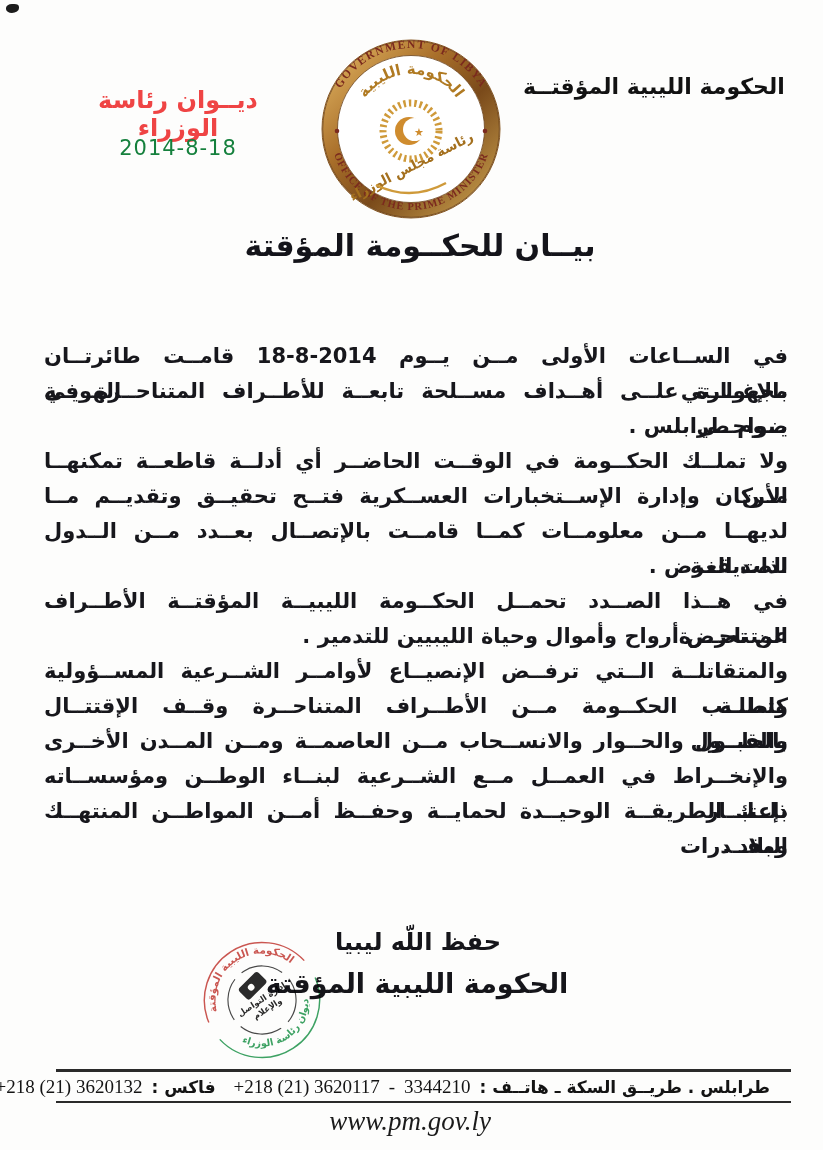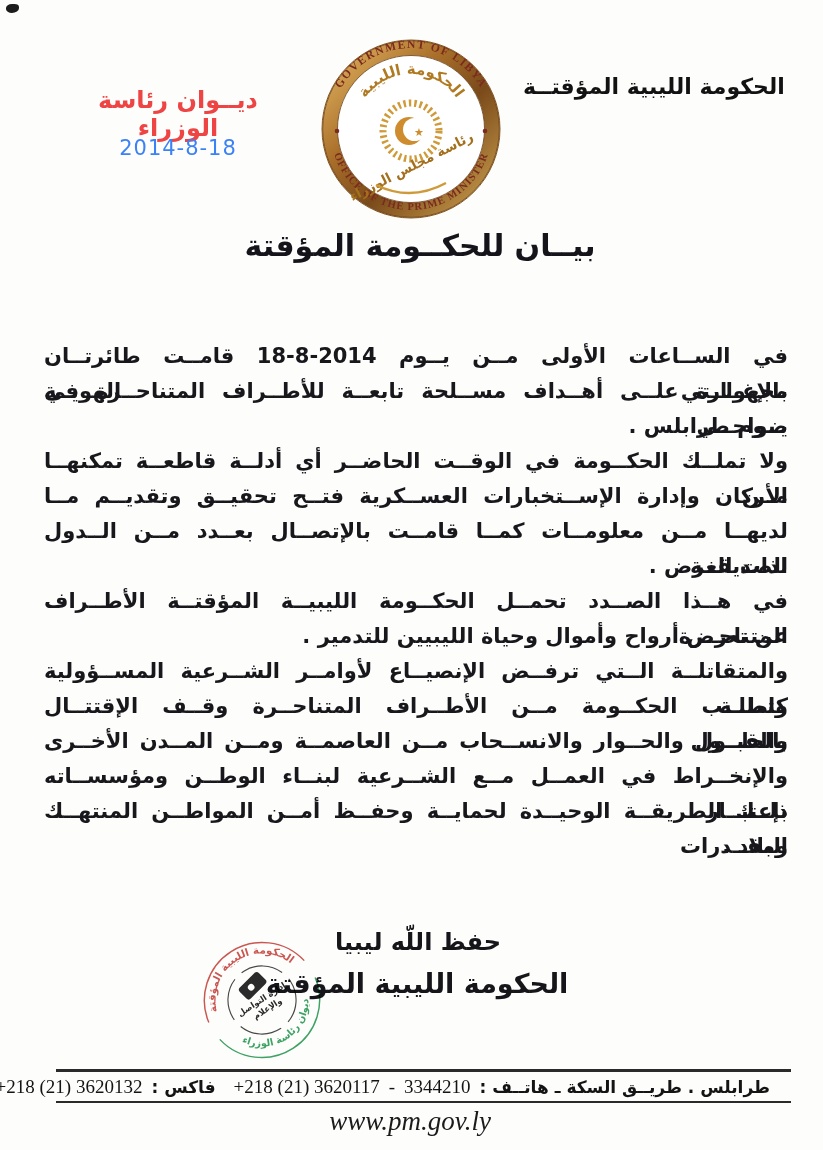--- a/index.html
+++ b/index.html
@@ -6,21 +6,21 @@
   .page{position:relative;width:823px;height:1150px;background:#fdfdfc;margin:0 auto;overflow:hidden;
         font-family:"DejaVu Sans",sans-serif;color:#111;}
   .speck{position:absolute;left:6px;top:4px;width:13px;height:9px;background:#1c1c1c;border-radius:50% 40% 60% 50%;}
 
   
   .org-title{position:absolute;right:30px;top:74px;width:270px;font-size:22px;font-weight:bold;
              direction:rtl;text-align:left;letter-spacing:0;color:#121212;}
   .office-name{position:absolute;left:72px;top:86px;width:212px;font-size:24px;font-weight:bold;
                direction:rtl;text-align:center;color:#ef4444;}
   .doc-date{position:absolute;left:100px;top:136px;width:156px;font-size:21px;text-align:center;
-            font-family:"DejaVu Sans",sans-serif;color:#3b82f6;letter-spacing:1px;}
+            font-family:"DejaVu Sans",sans-serif;color:#15803d;letter-spacing:1px;}
   .seal{position:absolute;left:320px;top:38px;width:182px;height:182px;}
 
   
   .doc-title{position:absolute;left:240px;top:228px;width:360px;font-size:30px;font-weight:bold;
              direction:rtl;text-align:center;color:#14141a;}
 
   
   .body-text{position:absolute;left:44px;top:339px;width:744px;direction:rtl;
              font-size:21px;font-weight:bold;line-height:35px;color:#17171c;}
   .line{text-align:justify;text-align-last:justify;white-space:normal;height:35px;overflow:visible;}

